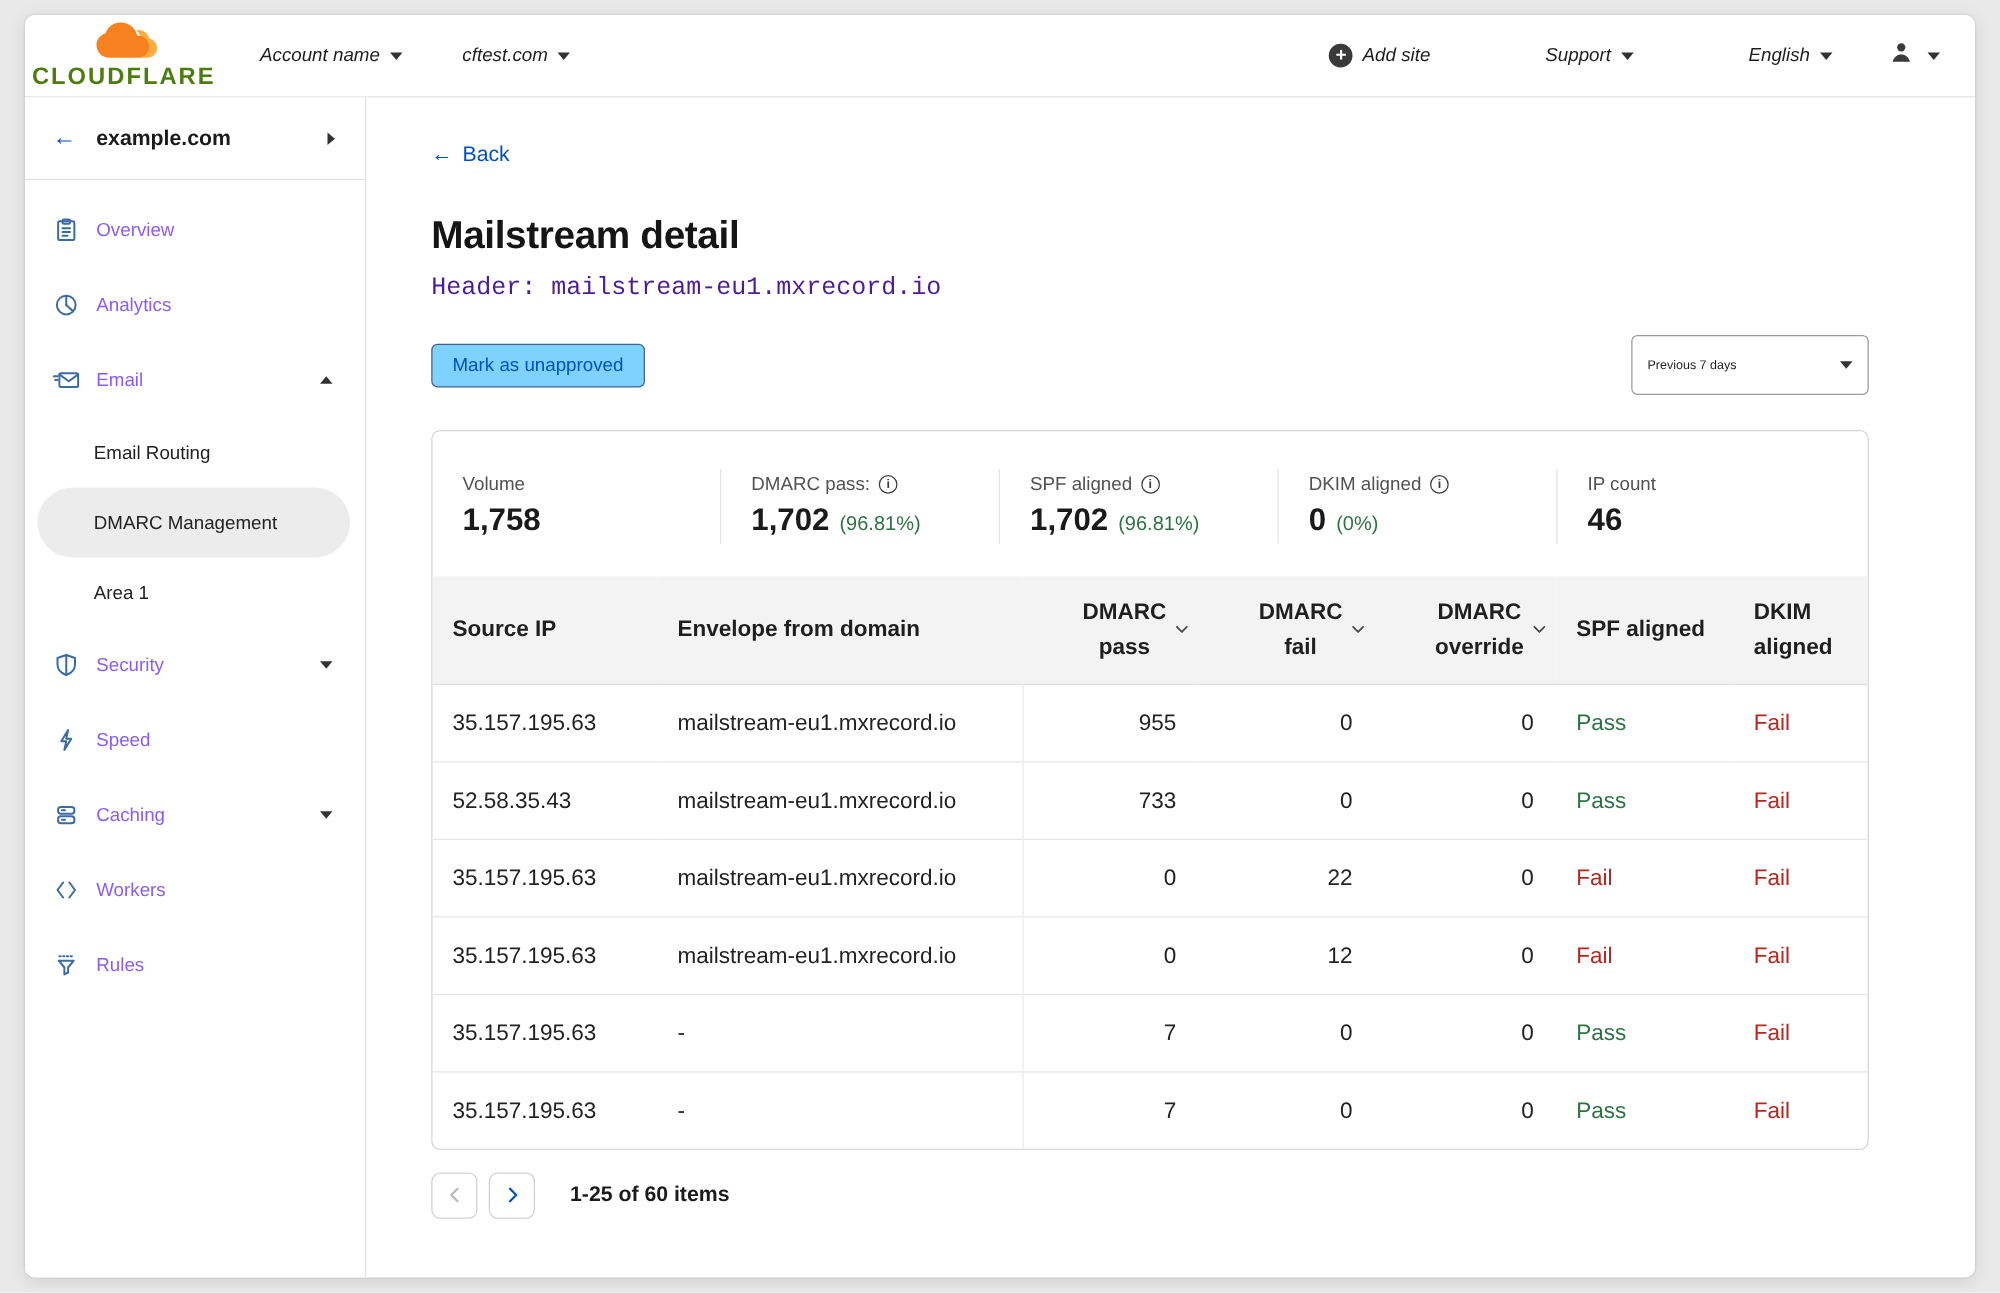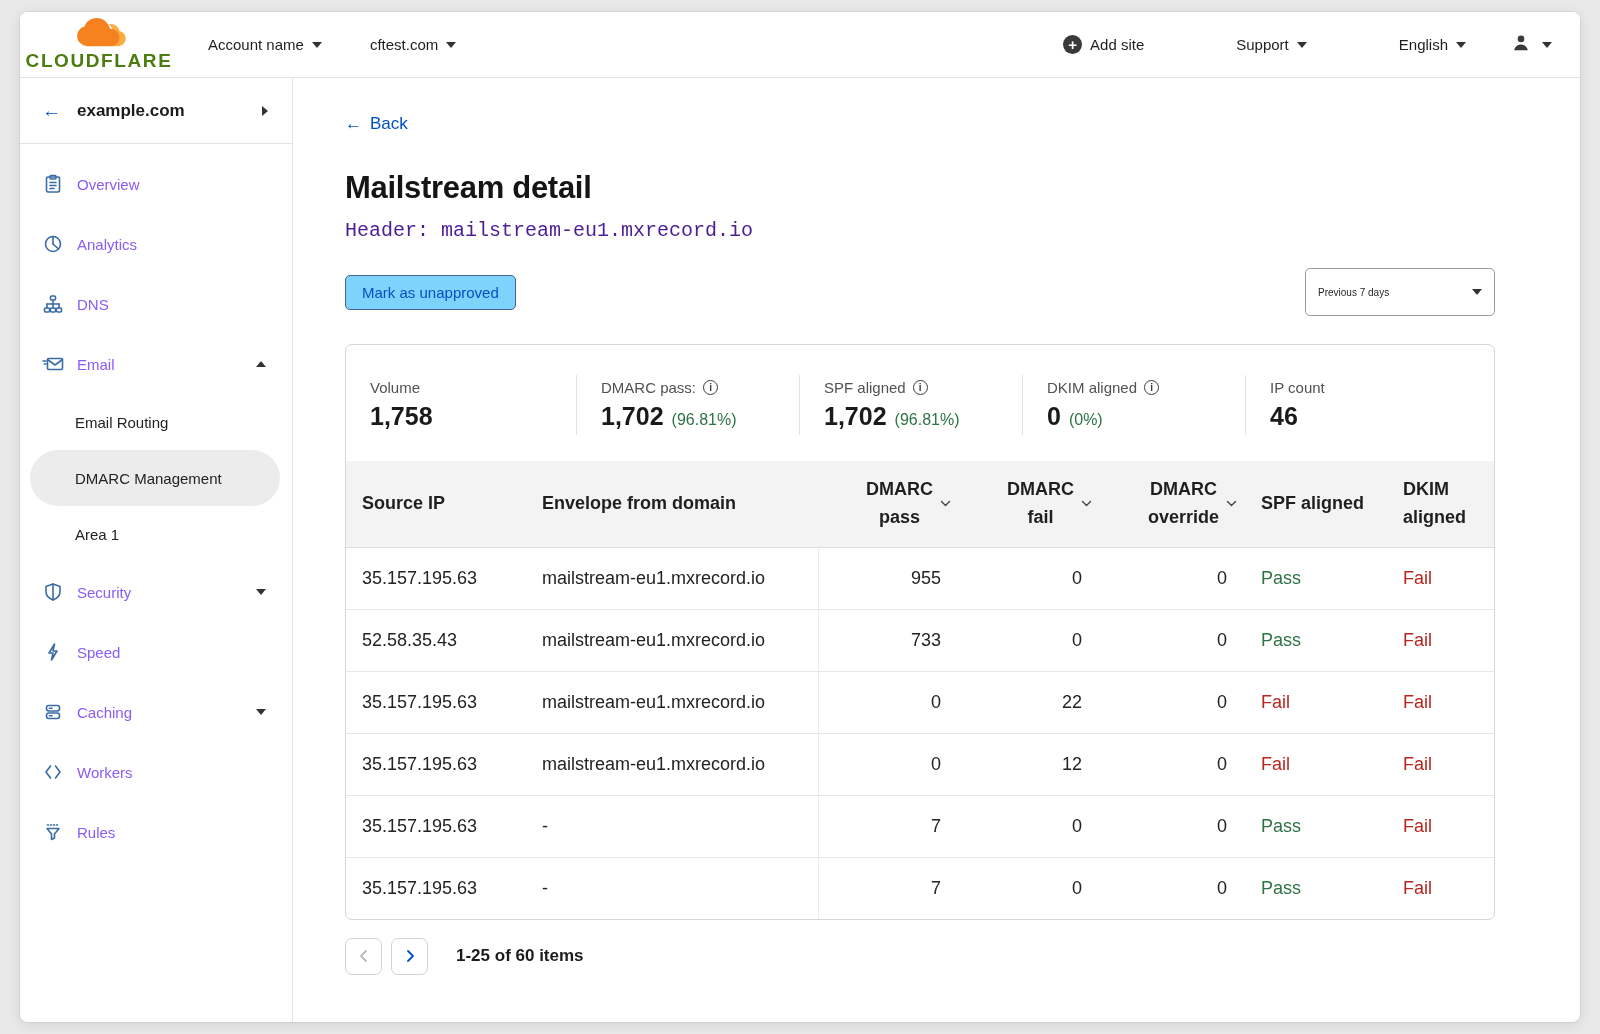--- a/index.html
+++ b/index.html
@@ -16,21 +16,21 @@
     box-shadow:0 0 0 1px rgba(0,0,0,.05), 0 3px 14px rgba(0,0,0,.10);
   }
 
   
   .topbar {
     height:66px; display:flex; align-items:center; padding:0 28px 0 20px;
     border-bottom:1px solid #e2e2e2; background:#fff;
   }
   .logo { display:flex; flex-direction:column; align-items:center; width:118px; margin-right:50px; cursor:pointer; }
   .logo-word { font-size:19px; font-weight:800; letter-spacing:1.6px; color:#4d7c0f; margin-top:-3px; }
-  .top-item { display:flex; align-items:center; gap:8px; font-size:15px; color:#1f1f1f; cursor:pointer; }
+  .top-item { display:flex; align-items:center; gap:8px; font-size:15px; color:#1f1f1f; cursor:pointer;font-style:italic; }
   .top-item + .top-item { margin-left:48px; }
   .topbar-right { margin-left:auto; display:flex; align-items:center; gap:44px; }
   .caret-down { width:0; height:0; border-left:5px solid transparent; border-right:5px solid transparent; border-top:6px solid #333; }
   .caret-up   { width:0; height:0; border-left:5px solid transparent; border-right:5px solid transparent; border-bottom:6px solid #333; }
   .caret-right{ width:0; height:0; border-top:5px solid transparent; border-bottom:5px solid transparent; border-left:6px solid #333; }
   .plus-circle {
     width:19px; height:19px; border-radius:50%; background:#3a3a3a; color:#fff;
     display:flex; align-items:center; justify-content:center; font-size:15px; font-weight:700; line-height:1;
   }
   .avatar-group { display:flex; align-items:center; gap:10px; cursor:pointer; }
@@ -198,36 +198,20 @@
               <svg width="20" height="20" viewBox="0 0 20 20">
                 <circle cx="10" cy="10" r="7.5"></circle>
                 <line x1="10" y1="10" x2="10" y2="2.5"></line>
                 <line x1="10" y1="10" x2="15.5" y2="15"></line>
               </svg>
             </span>
             <span class="nav-label">Analytics</span>
           </div>
           <div class="nav-item">
             <span class="nav-icon">
-              <svg width="20" height="20" viewBox="0 0 20 20">
-                <rect x="7.5" y="2" width="5" height="4" rx="1"></rect>
-                <rect x="1.5" y="14" width="5" height="4" rx="1"></rect>
-                <rect x="7.5" y="14" width="5" height="4" rx="1"></rect>
-                <rect x="13.5" y="14" width="5" height="4" rx="1"></rect>
-                <line x1="10" y1="6" x2="10" y2="10"></line>
-                <line x1="4" y1="14" x2="4" y2="10"></line>
-                <line x1="16" y1="14" x2="16" y2="10"></line>
-                <line x1="4" y1="10" x2="16" y2="10"></line>
-                <line x1="10" y1="10" x2="10" y2="14"></line>
-              </svg>
-            </span>
-            <span class="nav-label">DNS</span>
-          </div>
-          <div class="nav-item">
-            <span class="nav-icon">
               <svg width="22" height="20" viewBox="0 0 22 20">
                 <rect x="5.5" y="4.5" width="15" height="11" rx="1.2"></rect>
                 <polyline points="5.5,5.5 13,11 20.5,5.5"></polyline>
                 <line x1="1" y1="7" x2="4" y2="7"></line>
                 <line x1="2.2" y1="10" x2="4" y2="10"></line>
               </svg>
             </span>
             <span class="nav-label">Email</span>
             <span class="caret-up"></span>
           </div>

